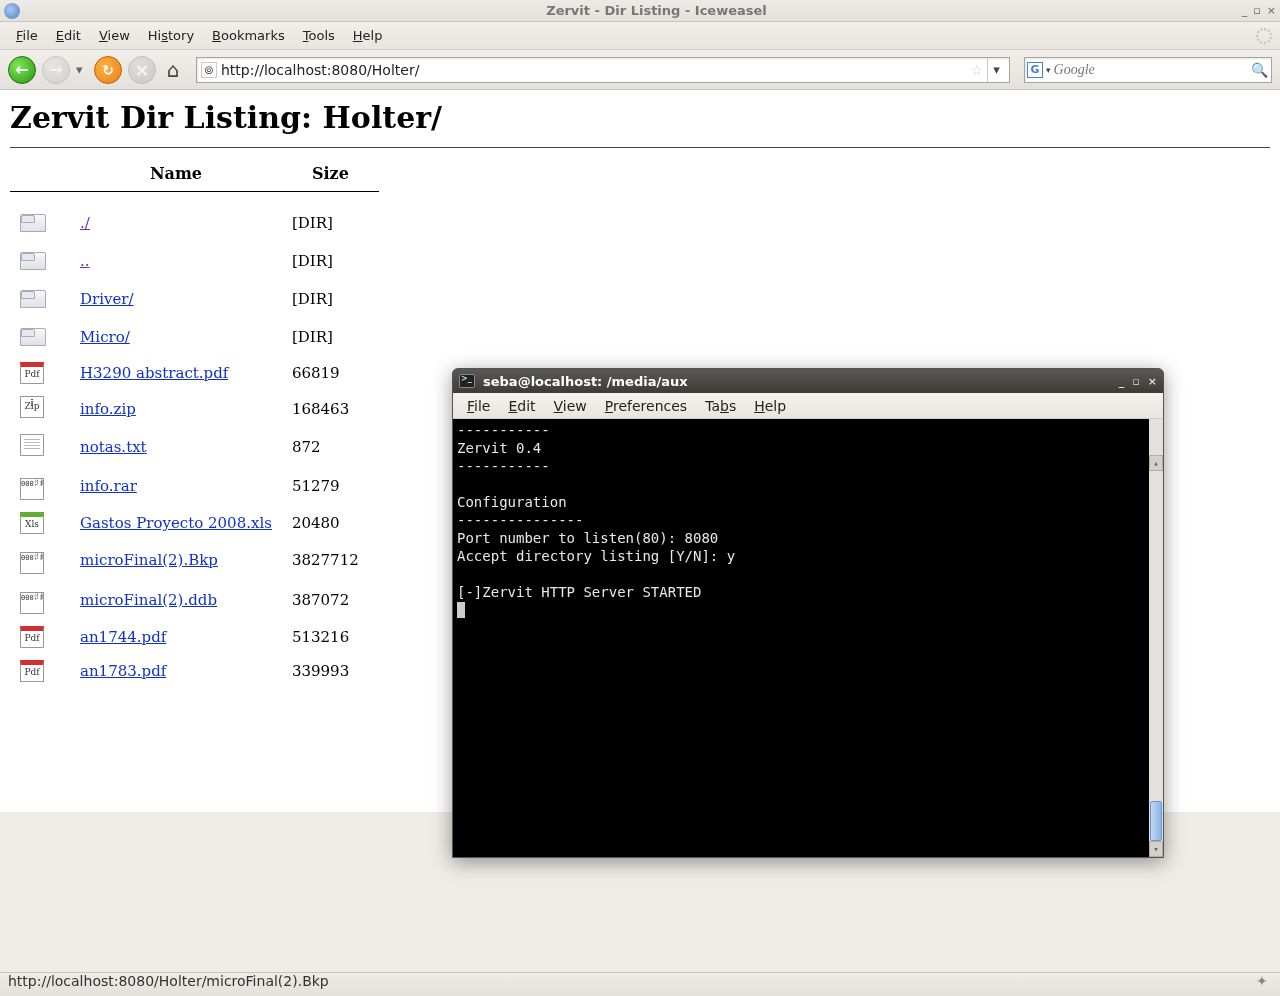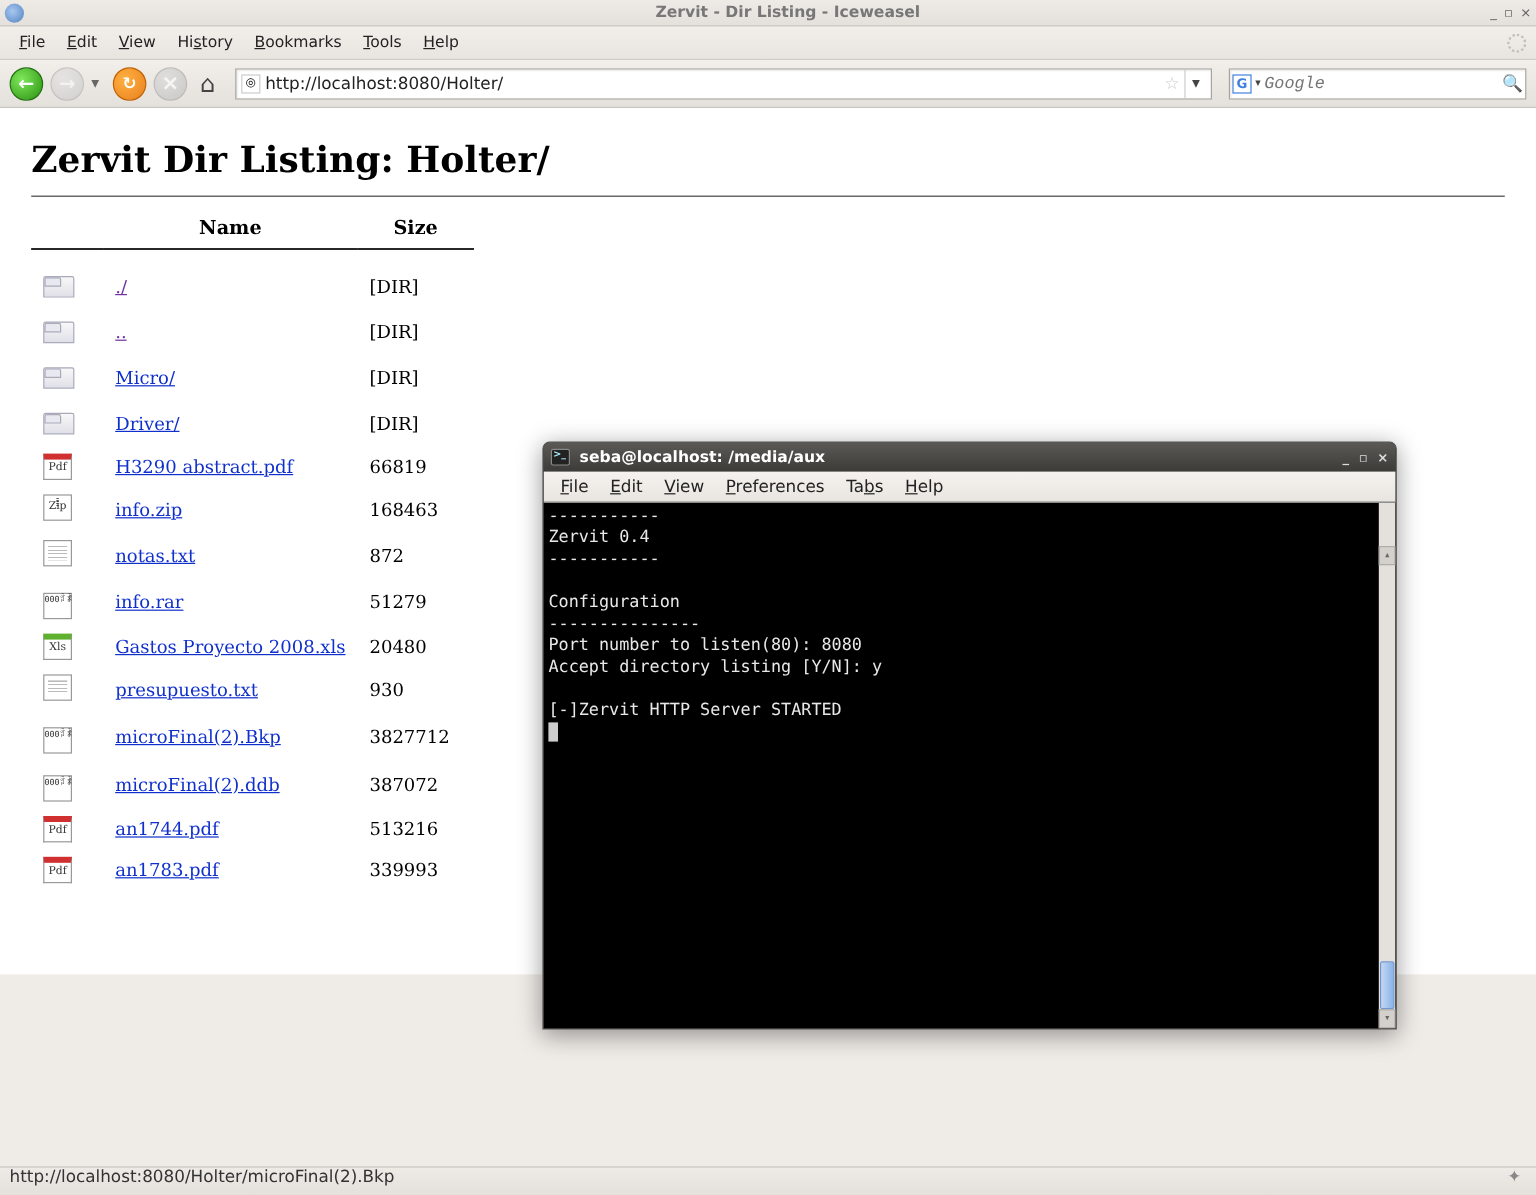--- a/index.html
+++ b/index.html
@@ -151,32 +151,32 @@
       font-weight: bold; font-size: 11px;
       border: 1px solid #4080e0;
       color: #4080e0;
     }
     .searchbar-drop { color: #444; cursor: pointer; font-size: 9px; }
     .searchbar input {
       flex: 1;
       border: none;
       outline: none;
       font-size: 14px;
-      font-family: Liberation Mono, monospace;
+      font-family: Liberation Serif, serif;
       font-style: italic;
       color: #999;
     }
     .searchbar-go { color: #888; cursor: pointer; font-size: 14px; }
     
     
     .content {
       background: white;
       height: 722px;
       overflow: auto;
-      padding: 26px;
+      padding: 10px;
       font-family: "DejaVu Serif", Georgia, serif;
     }
     .content h1 {
       font-size: 30px;
       font-weight: bold;
       margin-bottom: 12px;
     }
     .content hr { border: none; border-top: 1px solid #444; margin: 8px 0 12px 0; }
     
     .dirtable {
@@ -498,26 +498,26 @@
           <td class="col-name"><a href="#" style="color: rgb(112, 48, 160);">./</a></td>
           <td class="col-size">[DIR]</td>
         </tr>
         <tr>
           <td class="col-icon"><div class="file-icon icon-folder"></div></td>
           <td class="col-name"><a href="#" style="color: rgb(112, 48, 160);">..</a></td>
           <td class="col-size">[DIR]</td>
         </tr>
         <tr>
           <td class="col-icon"><div class="file-icon icon-folder"></div></td>
+          <td class="col-name"><a href="#">Driver/</a></td>
+          <td class="col-size">[DIR]</td>
+        </tr>
+        <tr>
+          <td class="col-icon"><div class="file-icon icon-folder"></div></td>
           <td class="col-name"><a href="#">Micro/</a></td>
-          <td class="col-size">[DIR]</td>
-        </tr>
-        <tr>
-          <td class="col-icon"><div class="file-icon icon-folder"></div></td>
-          <td class="col-name"><a href="#">Driver/</a></td>
           <td class="col-size">[DIR]</td>
         </tr>
         <tr>
           <td class="col-icon"><div class="file-icon icon-pdf"></div></td>
           <td class="col-name"><a href="#">H3290 abstract.pdf</a></td>
           <td class="col-size">66819</td>
         </tr>
         <tr>
           <td class="col-icon"><div class="file-icon icon-zip"></div></td>
           <td class="col-name"><a href="#">info.zip</a></td>
@@ -530,25 +530,20 @@
         </tr>
         <tr>
           <td class="col-icon"><div class="file-icon icon-bin"></div></td>
           <td class="col-name"><a href="#">info.rar</a></td>
           <td class="col-size">51279</td>
         </tr>
         <tr>
           <td class="col-icon"><div class="file-icon icon-xls"></div></td>
           <td class="col-name"><a href="#">Gastos Proyecto 2008.xls</a></td>
           <td class="col-size">20480</td>
-        </tr>
-        <tr>
-          <td class="col-icon"><div class="file-icon icon-txt"></div></td>
-          <td class="col-name"><a href="#">presupuesto.txt</a></td>
-          <td class="col-size">930</td>
         </tr>
         <tr>
           <td class="col-icon"><div class="file-icon icon-bin"></div></td>
           <td class="col-name"><a href="#">microFinal(2).Bkp</a></td>
           <td class="col-size">3827712</td>
         </tr>
         <tr>
           <td class="col-icon"><div class="file-icon icon-bin"></div></td>
           <td class="col-name"><a href="#">microFinal(2).ddb</a></td>
           <td class="col-size">387072</td>

